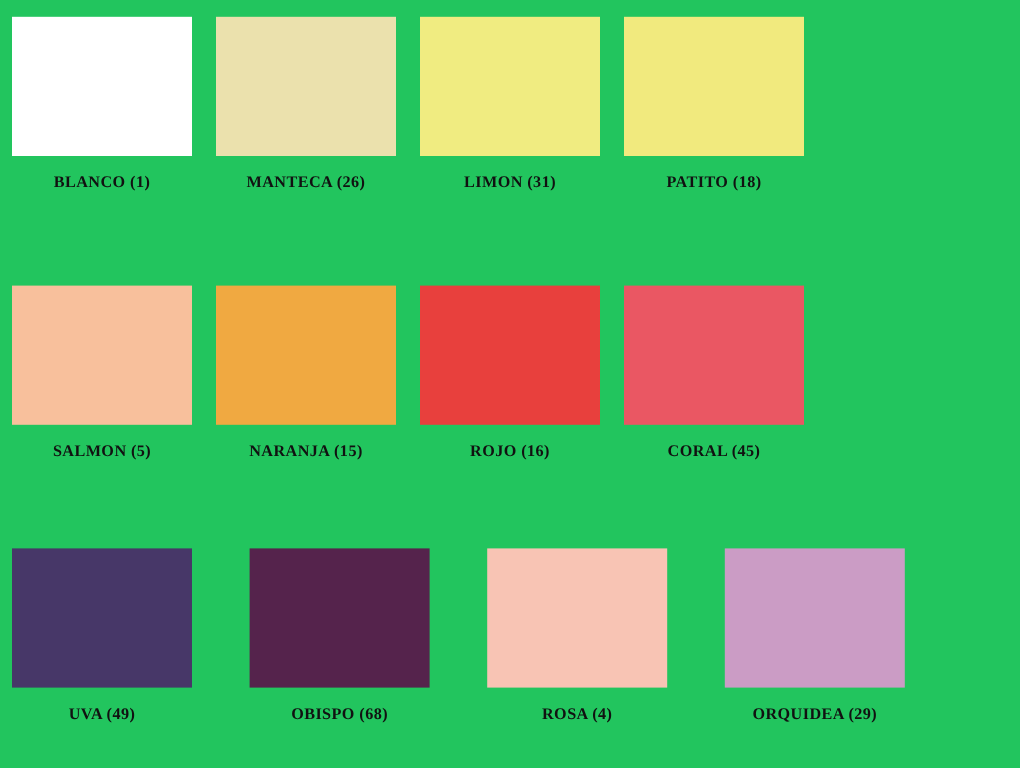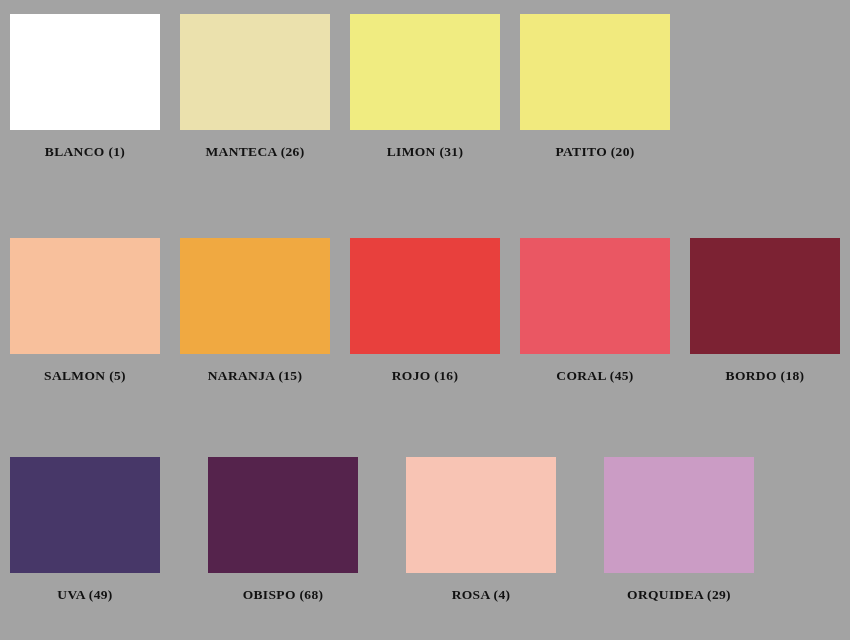--- a/index.html
+++ b/index.html
@@ -11,21 +11,21 @@
     width: 850px;
     height: 640px;
     overflow: hidden;
     font-family: "Liberation Serif", "DejaVu Serif", serif;
     -webkit-font-smoothing: antialiased;
   }
   #palette-sheet {
     width: 850px;
     height: 640px;
     position: relative;
-    background: #a3a3a3;
+    background: #22c55e;
   }
   .palette-row {
     position: absolute;
     left: 0;
     width: 850px;
     display: flex;
     flex-direction: row;
     align-items: flex-start;
   }
   .palette-row-1 { top: 14px; }
@@ -70,44 +70,40 @@
     <div class="swatch-cell">
       <span class="swatch-chip" style="background:#ebe1ad;"></span>
       <span class="swatch-label">MANTECA (26)</span>
     </div>
     <div class="swatch-cell">
       <span class="swatch-chip" style="background:#f0ec81;"></span>
       <span class="swatch-label">LIMON (31)</span>
     </div>
     <div class="swatch-cell">
       <span class="swatch-chip" style="background:#f1ea7e;"></span>
-      <span class="swatch-label">PATITO (20)</span>
+      <span class="swatch-label">PATITO (18)</span>
     </div>
   </div>
 
   <div class="palette-row palette-row-2">
     <div class="swatch-cell">
       <span class="swatch-chip" style="background:#f8c09c;"></span>
       <span class="swatch-label">SALMON (5)</span>
     </div>
     <div class="swatch-cell">
       <span class="swatch-chip" style="background:#f0a941;"></span>
       <span class="swatch-label">NARANJA (15)</span>
     </div>
     <div class="swatch-cell">
       <span class="swatch-chip" style="background:#e8403d;"></span>
       <span class="swatch-label">ROJO (16)</span>
     </div>
     <div class="swatch-cell">
       <span class="swatch-chip" style="background:#ea5763;"></span>
       <span class="swatch-label">CORAL (45)</span>
-    </div>
-    <div class="swatch-cell">
-      <span class="swatch-chip" style="background:#7c2233;"></span>
-      <span class="swatch-label">BORDO (18)</span>
     </div>
   </div>
 
   <div class="palette-row palette-row-3">
     <div class="swatch-cell">
       <span class="swatch-chip" style="background:#473768;"></span>
       <span class="swatch-label">UVA (49)</span>
     </div>
     <div class="swatch-cell">
       <span class="swatch-chip" style="background:#55234c;"></span>

